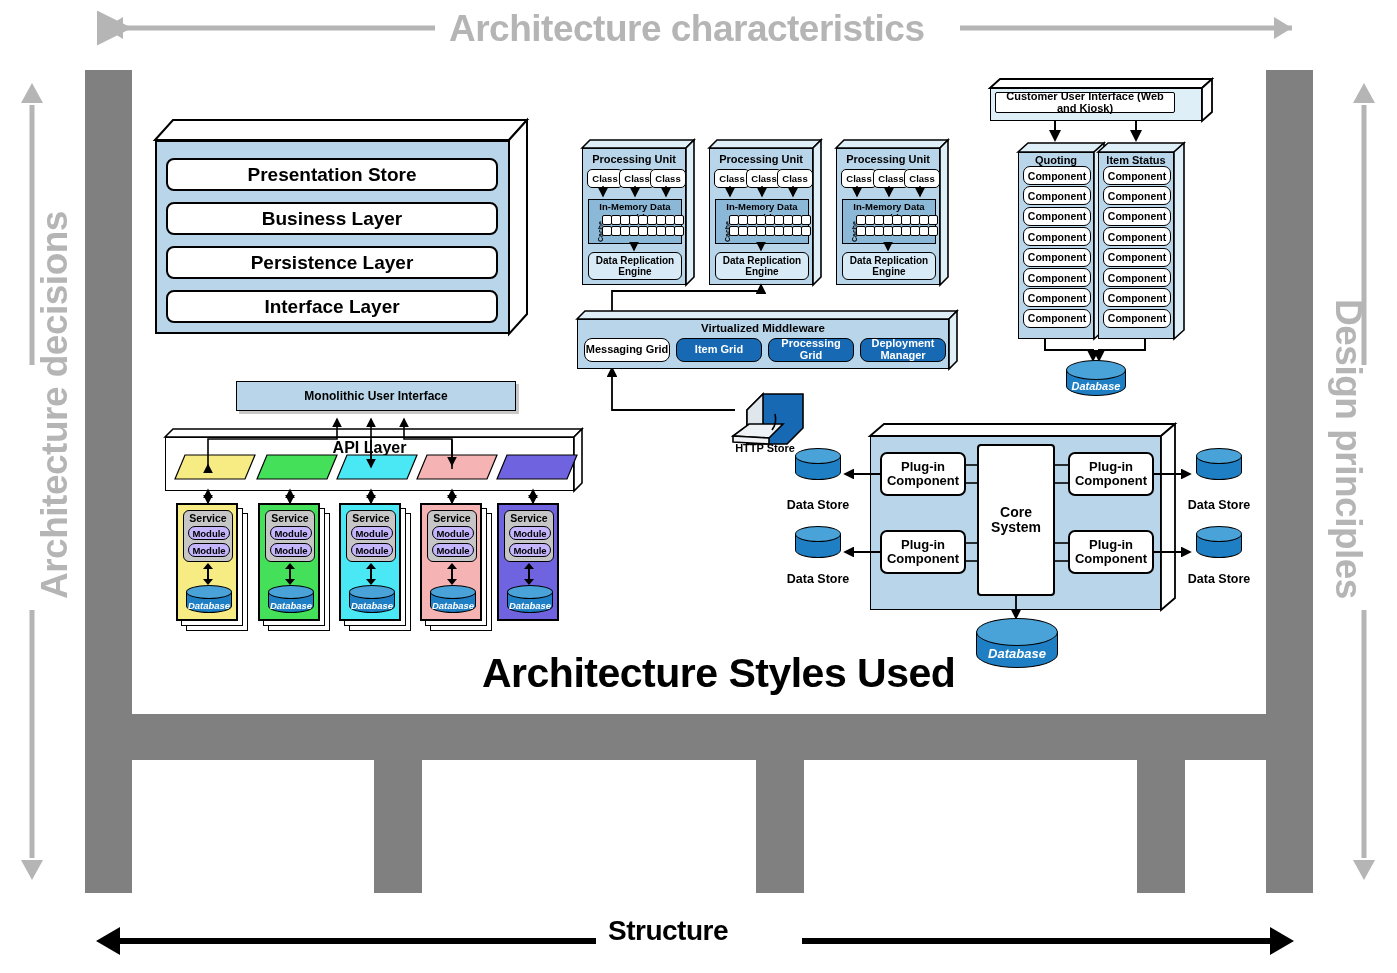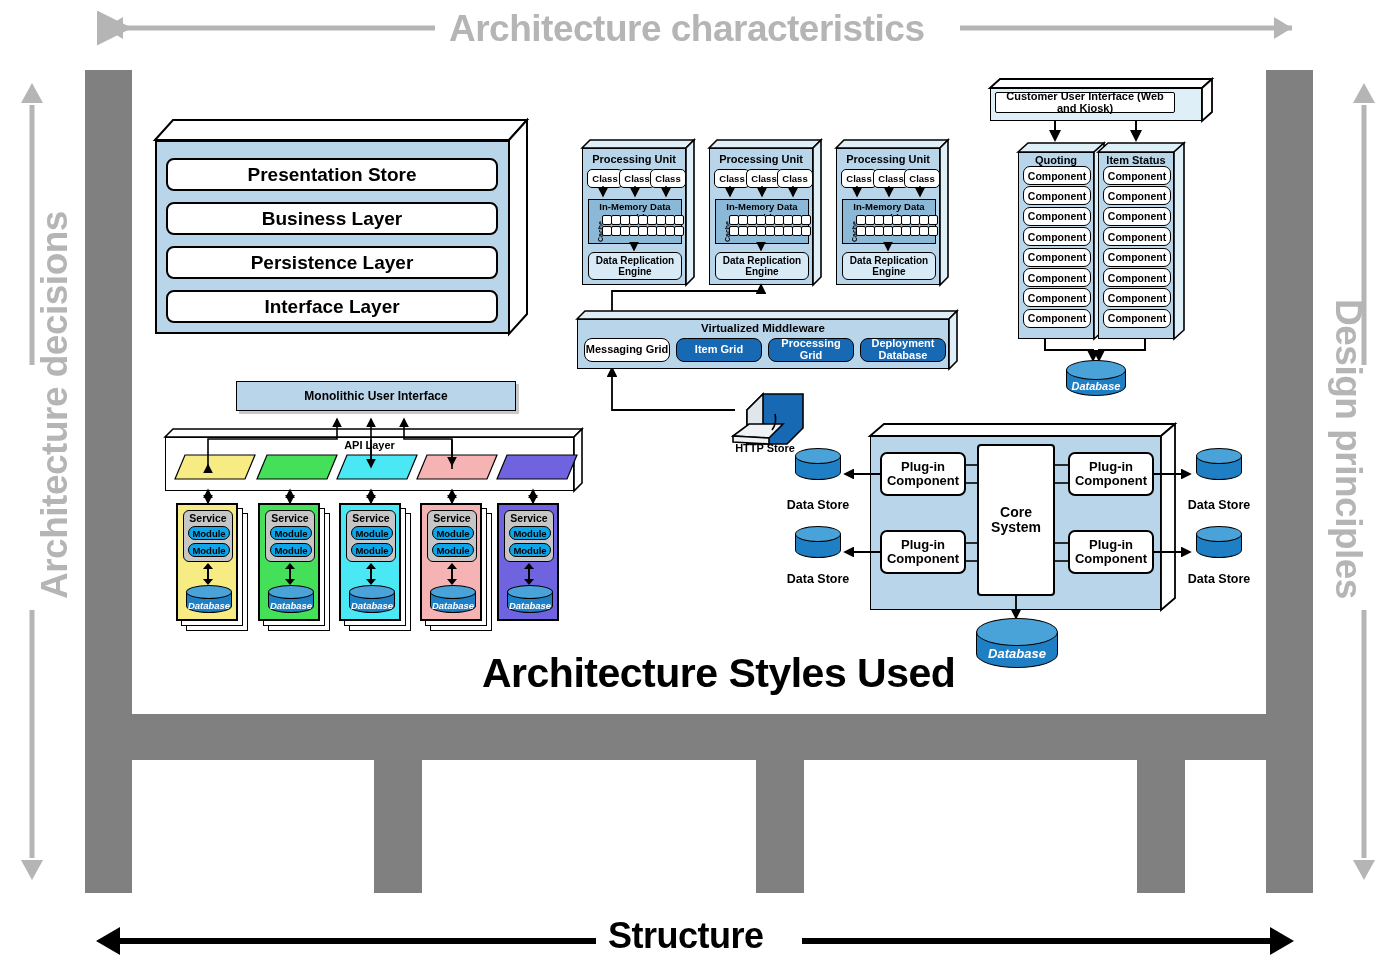--- a/index.html
+++ b/index.html
@@ -2,21 +2,21 @@
 <html><head>
 <meta charset="utf-8">
 <style>
   html,body{margin:0;padding:0;background:#fff;}
   body{width:1397px;height:973px;position:relative;overflow:hidden;
        font-family:"Liberation Sans",sans-serif;color:#000;}
   .abs{position:absolute;}
   
   .edge-label{color:#b5b5b5;font-weight:700;letter-spacing:-.5px;white-space:nowrap;}
   #top-label{font-size:37px;left:449px;top:8px;}
-  #bottom-label{font-size:36px;left:608px;top:915px;color:#000;}
+  #bottom-label{font-size:28px;left:608px;top:915px;color:#000;}
   #left-label{font-size:37px;left:-95px;top:428px;width:300px;text-align:center;
       transform:rotate(-90deg);}
   #right-label{font-size:37px;left:1198px;top:428px;width:300px;text-align:center;
       transform:rotate(90deg);}
   
   svg.arrowlayer{position:absolute;left:0;top:0;width:1397px;height:973px;
      pointer-events:none;overflow:visible;}
   
   .pillar{position:absolute;background:#808080;}
   
@@ -52,21 +52,21 @@
   .cyl{position:absolute;font-style:italic;}
   .cyl .body{position:absolute;left:0;background:#1f7fc4;border:1.6px solid #000;box-sizing:border-box;}
   .cyl .top{position:absolute;left:0;top:0;background:#4aa3d8;border:1.6px solid #000;
      border-radius:50%;box-sizing:border-box;}
   .cyl .cap-text{position:absolute;width:100%;text-align:center;color:#fff;font-weight:700;}
   .dslabel{position:absolute;text-align:center;font-weight:700;font-size:12.5px;}
   .msvc{position:absolute;border:2px solid #000;box-sizing:border-box;}
   .msvc .svcbox{position:absolute;border:1.5px solid #000;background:#c6c6c6;border-radius:6px;
      box-sizing:border-box;}
   .msvc .svctitle{position:absolute;width:100%;text-align:center;font-size:10.5px;font-weight:700;top:1px;}
-  .modbox{position:absolute;border:1.5px solid #000;background:#0ea5e9;border-radius:8px;
+  .modbox{position:absolute;border:1.5px solid #000;background:#c4b5fd;border-radius:8px;
      font-size:9.5px;font-weight:700;display:flex;align-items:center;justify-content:center;
      box-sizing:border-box;color:#000;}
   
   .plug{position:absolute;border:2px solid #000;background:#fff;border-radius:7px;font-size:13px;
      font-weight:700;display:flex;align-items:center;justify-content:center;text-align:center;
      line-height:1.1;box-sizing:border-box;}
   #title-main{position:absolute;left:482px;top:650px;font-size:41px;font-weight:700;
      letter-spacing:-.5px;}
 </style>
 </head>
@@ -290,21 +290,21 @@
   <div>
     <svg style="position:absolute;left:577px;top:311px;overflow:visible;" width="380" height="58">
       <polygon points="0,8 8,0 380,0 372,8" fill="#dfeff8" stroke="#000" stroke-width="1.6"></polygon>
       <polygon points="372,8 380,0 380,50 372,58" fill="#dfeff8" stroke="#000" stroke-width="1.6"></polygon>
     </svg>
     <div class="box3d" style="left:577px;top:319px;width:372px;height:50px;border-width:1.6px;">
       <div class="lbl" style="left:0;top:2px;width:100%;font-size:11.5px;">Virtualized Middleware</div>
       <div class="mwbtn" style="left:6px;top:18px;width:86px;height:24px;background:#fff;color:#000;">Messaging Grid</div>
       <div class="mwbtn" style="left:98px;top:18px;width:86px;height:24px;background:#1769b4;color:#fff;">Item Grid</div>
       <div class="mwbtn" style="left:190px;top:18px;width:86px;height:24px;background:#1769b4;color:#fff;">Processing Grid</div>
-      <div class="mwbtn" style="left:282px;top:18px;width:86px;height:24px;background:#1769b4;color:#fff;">Deployment Database</div>
+      <div class="mwbtn" style="left:282px;top:18px;width:86px;height:24px;background:#1769b4;color:#fff;">Deployment Manager</div>
     </div>
   </div>
 
   <div style="position:absolute;left:725px;top:380px;">
     <svg width="80" height="70" overflow="visible">
       <polygon points="22,30 38,14 78,14 78,48 62,64 22,64" fill="#1769b4" stroke="#000" stroke-width="1.6"></polygon>
       <polygon points="22,30 38,14 38,48 22,64" fill="#dfe7ec" stroke="#000" stroke-width="1.6"></polygon>
       <polygon points="8,56 24,44 58,44 44,58" fill="#f0f3f5" stroke="#000" stroke-width="1.6"></polygon>
       <polygon points="8,56 44,58 44,64 8,62" fill="#f0f3f5" stroke="#000" stroke-width="1.6"></polygon>
       <path d="M47,50 C50,46 52,42 50,34" stroke="#000" stroke-width="1.6" fill="none"></path>
@@ -385,21 +385,21 @@
     <span>Monolithic User Interface</span>
   </div>
 
   <div>
     <svg style="position:absolute;left:165px;top:429px;overflow:visible;" width="417" height="62">
       <polygon points="0,8 8,0 417,0 409,8" fill="#fff" stroke="#000" stroke-width="1.6"></polygon>
       <polygon points="409,8 417,0 417,54 409,62" fill="#fff" stroke="#000" stroke-width="1.6"></polygon>
     </svg>
     <div class="abs" style="left:165px;top:437px;width:409px;height:54px;background:#fff;
          border:1.6px solid #000;box-sizing:border-box;"></div>
-    <div class="lbl" style="left:165px;top:439px;width:409px;font-size:11px;">API Layer</div>
+    <div class="lbl" style="left:165px;top:439px;width:409px;font-size:16px;">API Layer</div>
     <svg style="position:absolute;left:165px;top:437px;overflow:visible;" width="409" height="54">
       <polygon points="12,18 82,18 72,42 2,42" transform="translate(8,0)" fill="#f7eb84" stroke="#000" stroke-width="1.2"></polygon>
       <polygon points="12,18 82,18 72,42 2,42" transform="translate(90,0)" fill="#45e05a" stroke="#000" stroke-width="1.2"></polygon>
       <polygon points="12,18 82,18 72,42 2,42" transform="translate(170,0)" fill="#4ae8f5" stroke="#000" stroke-width="1.2"></polygon>
       <polygon points="12,18 82,18 72,42 2,42" transform="translate(250,0)" fill="#f5b3b3" stroke="#000" stroke-width="1.2"></polygon>
       <polygon points="12,18 82,18 72,42 2,42" transform="translate(330,0)" fill="#6f63e0" stroke="#000" stroke-width="1.2"></polygon>
     </svg>
   </div>
 
   <svg class="arrowlayer">

